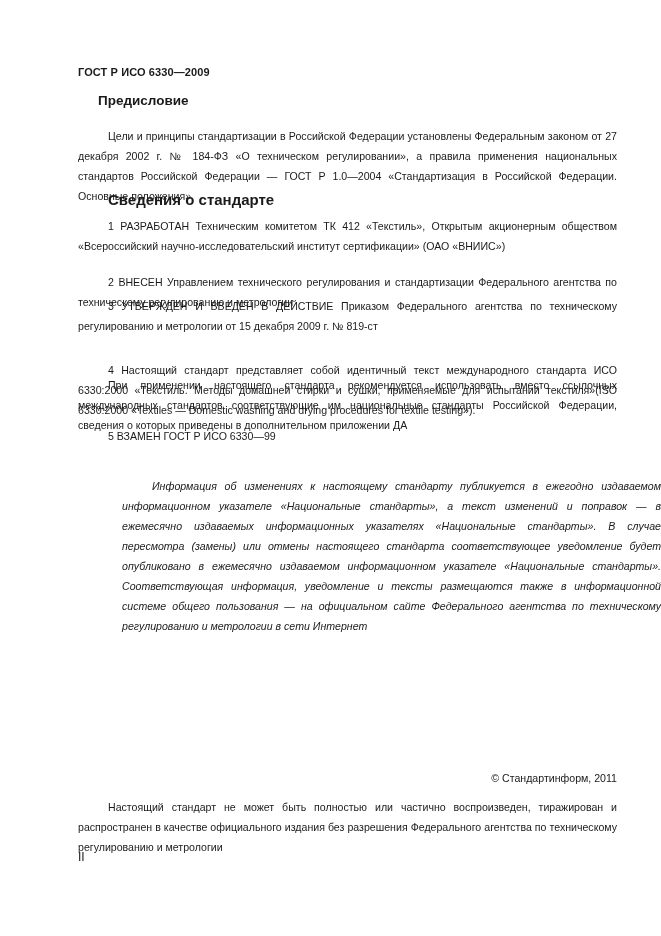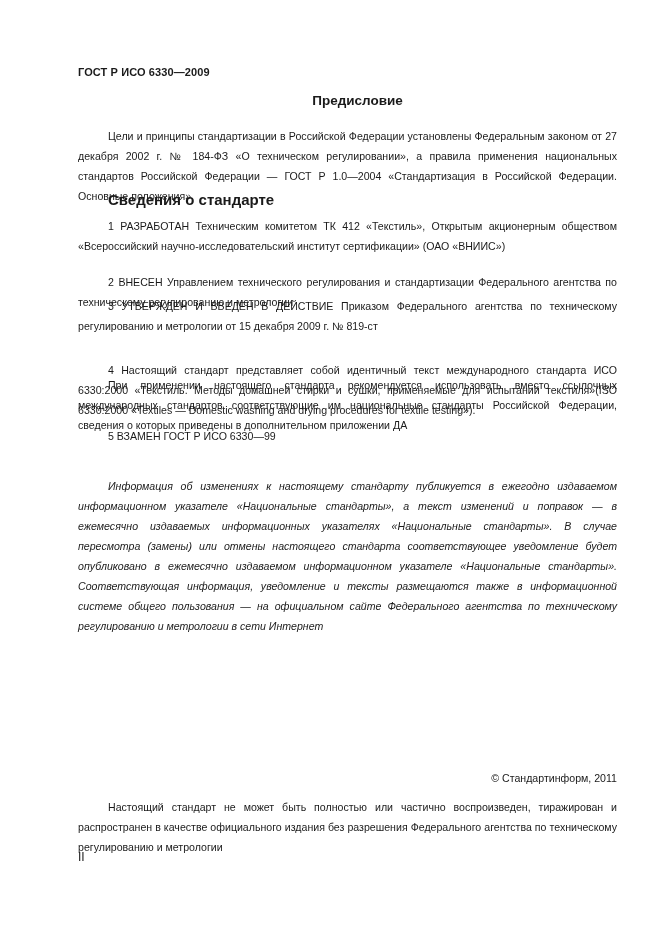--- a/index.html
+++ b/index.html
@@ -29,21 +29,20 @@
     .doc-header {
       top: 66px;
       font-size: 11px;
       font-weight: bold;
       letter-spacing: 0.1px;
     }
     .doc-title {
       top: 93px;
       left: 78px;
       width: 539px;
-      text-align: center;
       font-size: 13.5px;
       font-weight: bold;
       padding-left: 20px;
       box-sizing: border-box;
     }
     .para {
       font-size: 10.6px;
       line-height: 20px;
       text-align: justify;
       text-indent: 30px;
@@ -51,20 +50,21 @@
     }
     .section-heading {
       top: 191px;
       font-size: 15px;
       font-weight: bold;
       padding-left: 30px;
       box-sizing: border-box;
     }
     .italic {
       font-style: italic;
+      margin-left: 44px;
     }
     .copyright {
       top: 772px;
       font-size: 10.6px;
       text-align: right;
     }
     .page-number {
       top: 850px;
       font-size: 12px;
     }

